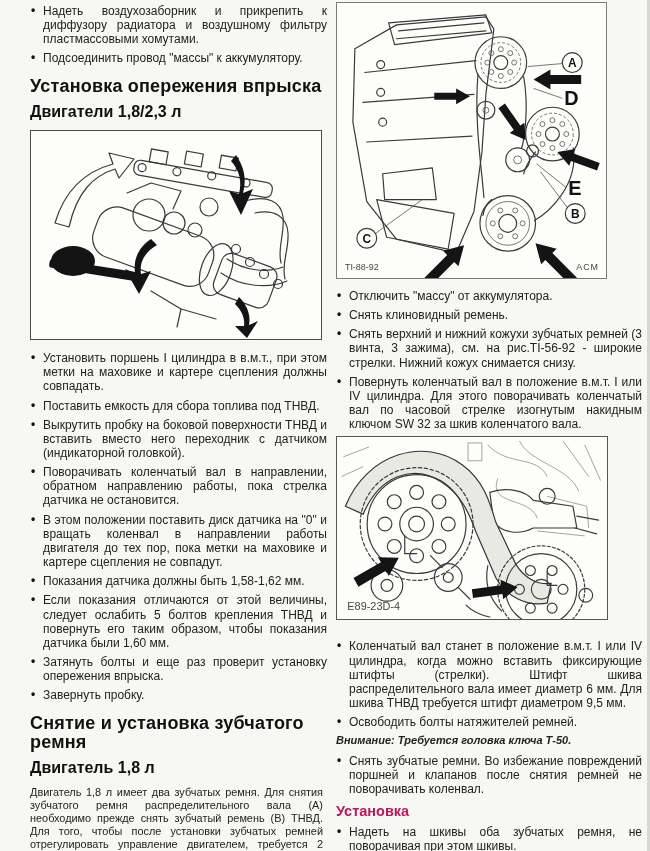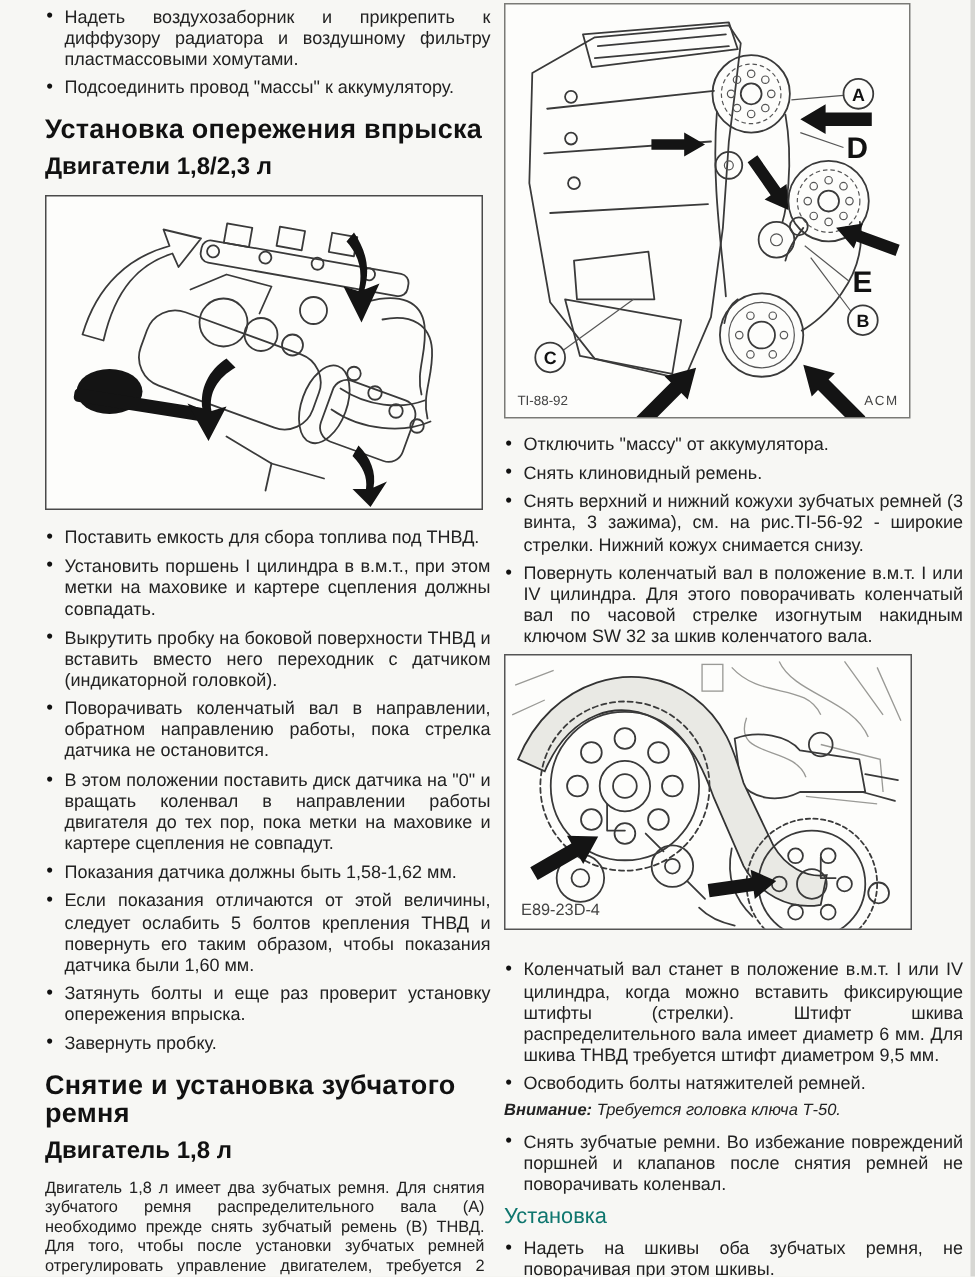--- a/index.html
+++ b/index.html
@@ -10,26 +10,26 @@
   .col-left{left:30px;width:297px;padding-top:4px;}
   .col-right{left:336px;width:306px;padding-top:2px;}
 
   ul.blist{list-style:none;margin:0 0 3px 0;padding:0;}
   ul.blist li{position:relative;padding-left:13px;margin:0 0 5px 0;
       font-size:12px;line-height:1.18;text-align:justify;color:#222;}
   ul.blist li::before{content:"\2022";position:absolute;left:1px;top:-1px;
       font-size:12px;font-weight:bold;color:#111;}
 
   h1.sec{font-size:18px;font-weight:bold;line-height:1.08;margin:11px 0 7px 0;color:#111;letter-spacing:.2px;}
-  h2.sub{font-size:14.5px;font-weight:normal;margin:7px 0 6px 0;color:#0f766e;}
+  h2.sub{font-size:14.5px;font-weight:bold;margin:7px 0 6px 0;color:#be185d;}
   h3.eng{font-size:16px;font-weight:bold;margin:0 0 9px 0;color:#111;}
   p.body{font-size:10.9px;line-height:1.19;text-align:justify;margin:0 4px 7px 0;color:#222;}
   p.note{font-size:11px;line-height:1.2;margin:1px 0 6px 0;text-align:justify;color:#222;}
   p.note b{font-style:italic;}
-  p.note i{font-weight:normal;}
+  p.note i{font-weight:bold;}
 
   figure{margin:0;padding:0;background:#fdfdfb;}
   .fig{border:1px solid #4a4a4a;box-sizing:border-box;}
   .fig1{width:292px;height:210px;margin:3px 0 11px 0;}
   .fig2{width:271px;height:277px;margin:0 0 10px 0;border-color:#7a7a76;}
   .fig3{width:272px;height:184px;margin:1px 0 19px 0;border-color:#555;}
   .fig svg{display:block;width:100%;height:100%;}
   .ink{stroke:#3a3a3a;fill:none;stroke-width:1.2;stroke-linecap:round;stroke-linejoin:round;}
   .ink-thin{stroke:#555;fill:none;stroke-width:.8;}
   .ink-lt{stroke:#9a9a96;fill:none;stroke-width:.9;}
@@ -93,22 +93,22 @@
         <ellipse class="blk" cx="42" cy="130" rx="22" ry="15"></ellipse>
         <rect class="blk" x="18" y="134" width="88" height="9" rx="3" transform="rotate(9 60 138)"></rect>
 
         <path class="blk" d="M205,24 C213,36 216,48 212,62 L222,58 L210,84 L198,60 L208,63 C211,51 209,40 200,30 Z"></path>
         <path class="blk" d="M120,108 C108,116 102,128 104,142 L94,138 L108,163 L120,140 L110,143 C108,131 114,121 126,114 Z"></path>
         <path class="blk" d="M208,166 C216,174 220,184 218,194 L227,190 L216,207 L204,195 L213,195 C214,187 211,180 204,173 Z"></path>
       </svg>
     </figure>
 
     <ul class="blist">
+      <li>Установить поршень I цилиндра в в.м.т., при этом метки на маховике и картере сцепления должны совпадать.</li>
       <li>Поставить емкость для сбора топлива под ТНВД.</li>
-      <li>Установить поршень I цилиндра в в.м.т., при этом метки на маховике и картере сцепления должны совпадать.</li>
       <li>Выкрутить пробку на боковой поверхности ТНВД и вставить вместо него переходник с датчиком (индикаторной головкой).</li>
       <li>Поворачивать коленчатый вал в направлении, обратном направлению работы, пока стрелка датчика не остановится.</li>
       <li>В этом положении поставить диск датчика на "0" и вращать коленвал в направлении работы двигателя до тех пор, пока метки на маховике и картере сцепления не совпадут.</li>
       <li>Показания датчика должны быть 1,58-1,62 мм.</li>
       <li>Если показания отличаются от этой величины, следует ослабить 5 болтов крепления ТНВД и повернуть его таким образом, чтобы показания датчика были 1,60 мм.</li>
       <li>Затянуть болты и еще раз проверит установку опережения впрыска.</li>
       <li>Завернуть пробку.</li>
     </ul>
 
     <h1 class="sec">Снятие и установка зубчатого ремня</h1>

